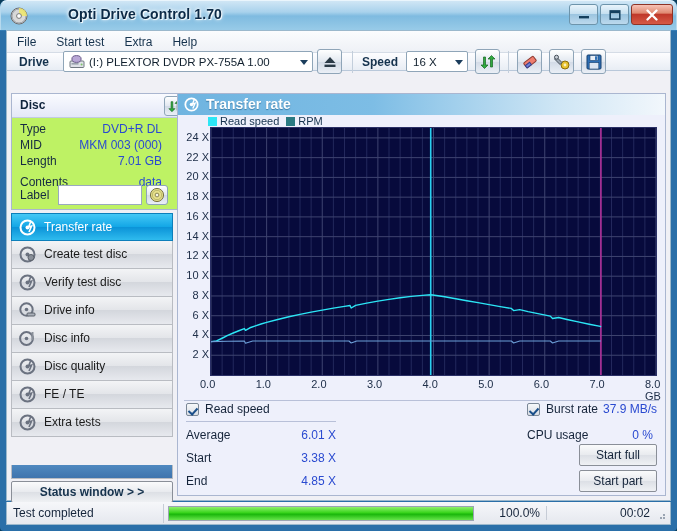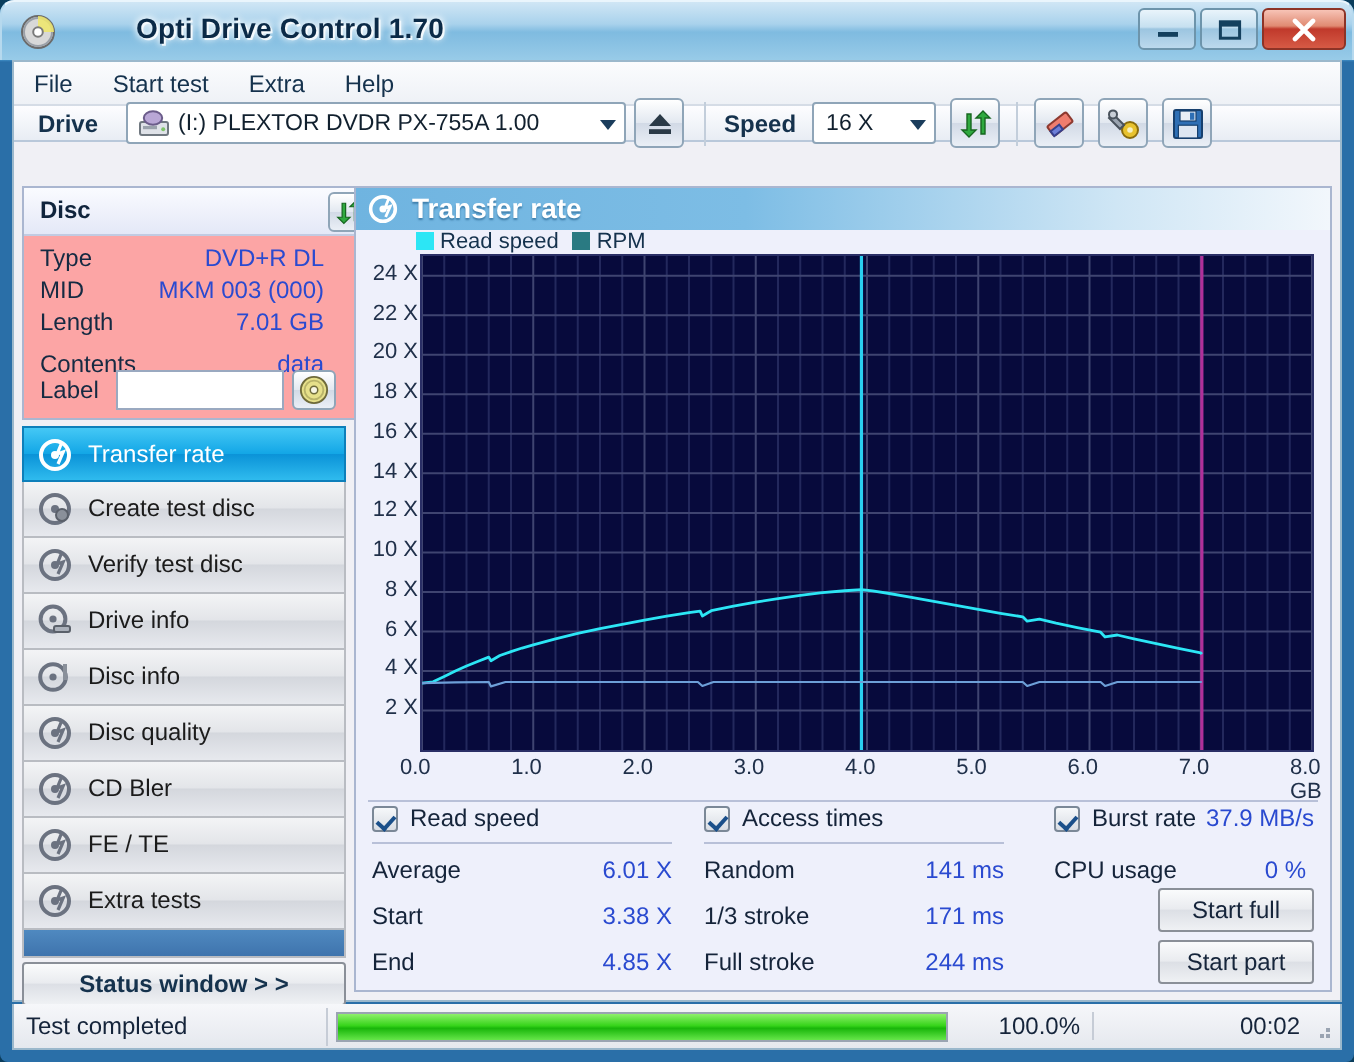--- a/index.html
+++ b/index.html
@@ -99,21 +99,21 @@
   }
   .tbbtn svg { position:absolute; left:50%; top:50%; transform:translate(-50%,-50%); }
   .tb-sep { width:1px; height:22px; background:#c3cedb; margin-left:10px; }
 
   
   #leftpane {
     position:absolute; left:4px; top:62px; width:162px; height:403px;
   }
   #disc-box {
     position:absolute; left:0; top:0; width:180px; height:117px;
-    background:#fca5a5; border:1px solid #aab6d0;
+    background:#bef264; border:1px solid #aab6d0;
   }
   #disc-hdr {
     position:absolute; left:0; top:0; width:100%; height:24px;
     background: linear-gradient(to bottom,#fafbff,#e4e8f7);
     border-bottom:1px solid #c2cbe2;
   }
   #disc-hdr .t { position:absolute; left:8px; top:4px; font-weight:bold; font-size:12px; color:#10243c; }
   #disc-refresh {
     position:absolute; right:4px; top:2px; width:22px; height:20px;
     border:1px solid #8fa5b8; border-radius:3px;
@@ -464,30 +464,20 @@
         </div>
         <div class="nav-item">
           <span class="ico">
             <svg width="17" height="17" viewBox="0 0 17 17">
               <circle cx="8.5" cy="8.5" r="7" fill="none" stroke="#6b7280" stroke-width="2"></circle>
               <circle cx="8.5" cy="8.5" r="2" fill="#6b7280"></circle>
               <path d="M12 2 L9.6 8 L12.6 7 L10 13" stroke="#6b7280" stroke-width="1.6" fill="none"></path>
             </svg>
           </span>
           <span class="lbl">Disc quality</span>
-        </div>
-        <div class="nav-item">
-          <span class="ico">
-            <svg width="17" height="17" viewBox="0 0 17 17">
-              <circle cx="8.5" cy="8.5" r="7" fill="none" stroke="#6b7280" stroke-width="2"></circle>
-              <circle cx="8.5" cy="8.5" r="2" fill="#6b7280"></circle>
-              <path d="M12 2 L9.6 8 L12.6 7 L10 13" stroke="#6b7280" stroke-width="1.6" fill="none"></path>
-            </svg>
-          </span>
-          <span class="lbl">CD Bler</span>
         </div>
         <div class="nav-item">
           <span class="ico">
             <svg width="17" height="17" viewBox="0 0 17 17">
               <circle cx="8.5" cy="8.5" r="7" fill="none" stroke="#6b7280" stroke-width="2"></circle>
               <circle cx="8.5" cy="8.5" r="2" fill="#6b7280"></circle>
               <path d="M12 2 L9.6 8 L12.6 7 L10 13" stroke="#6b7280" stroke-width="1.6" fill="none"></path>
             </svg>
           </span>
           <span class="lbl">FE / TE</span>
@@ -629,39 +619,20 @@
           <div class="resrow">
             <span class="k">Start</span>
             <span class="v">3.38 X</span>
           </div>
           <div class="resrow">
             <span class="k">End</span>
             <span class="v">4.85 X</span>
           </div>
         </div>
 
-        <div class="rescol" id="col2">
-          <div class="reshdr">
-            <span class="cb"></span>
-            <span class="ht">Access times</span>
-          </div>
-          <div class="ruler"></div>
-          <div class="resrow">
-            <span class="k">Random</span>
-            <span class="v">141 ms</span>
-          </div>
-          <div class="resrow">
-            <span class="k">1/3 stroke</span>
-            <span class="v">171 ms</span>
-          </div>
-          <div class="resrow">
-            <span class="k">Full stroke</span>
-            <span class="v">244 ms</span>
-          </div>
-        </div>
 
         <div class="rescol" id="col3">
           <div class="reshdr">
             <span class="cb"></span>
             <span class="ht">Burst rate</span>
             <span class="hv">37.9 MB/s</span>
           </div>
           <div class="ruler" style="visibility:hidden;"></div>
           <div class="resrow">
             <span class="k">CPU usage</span>

